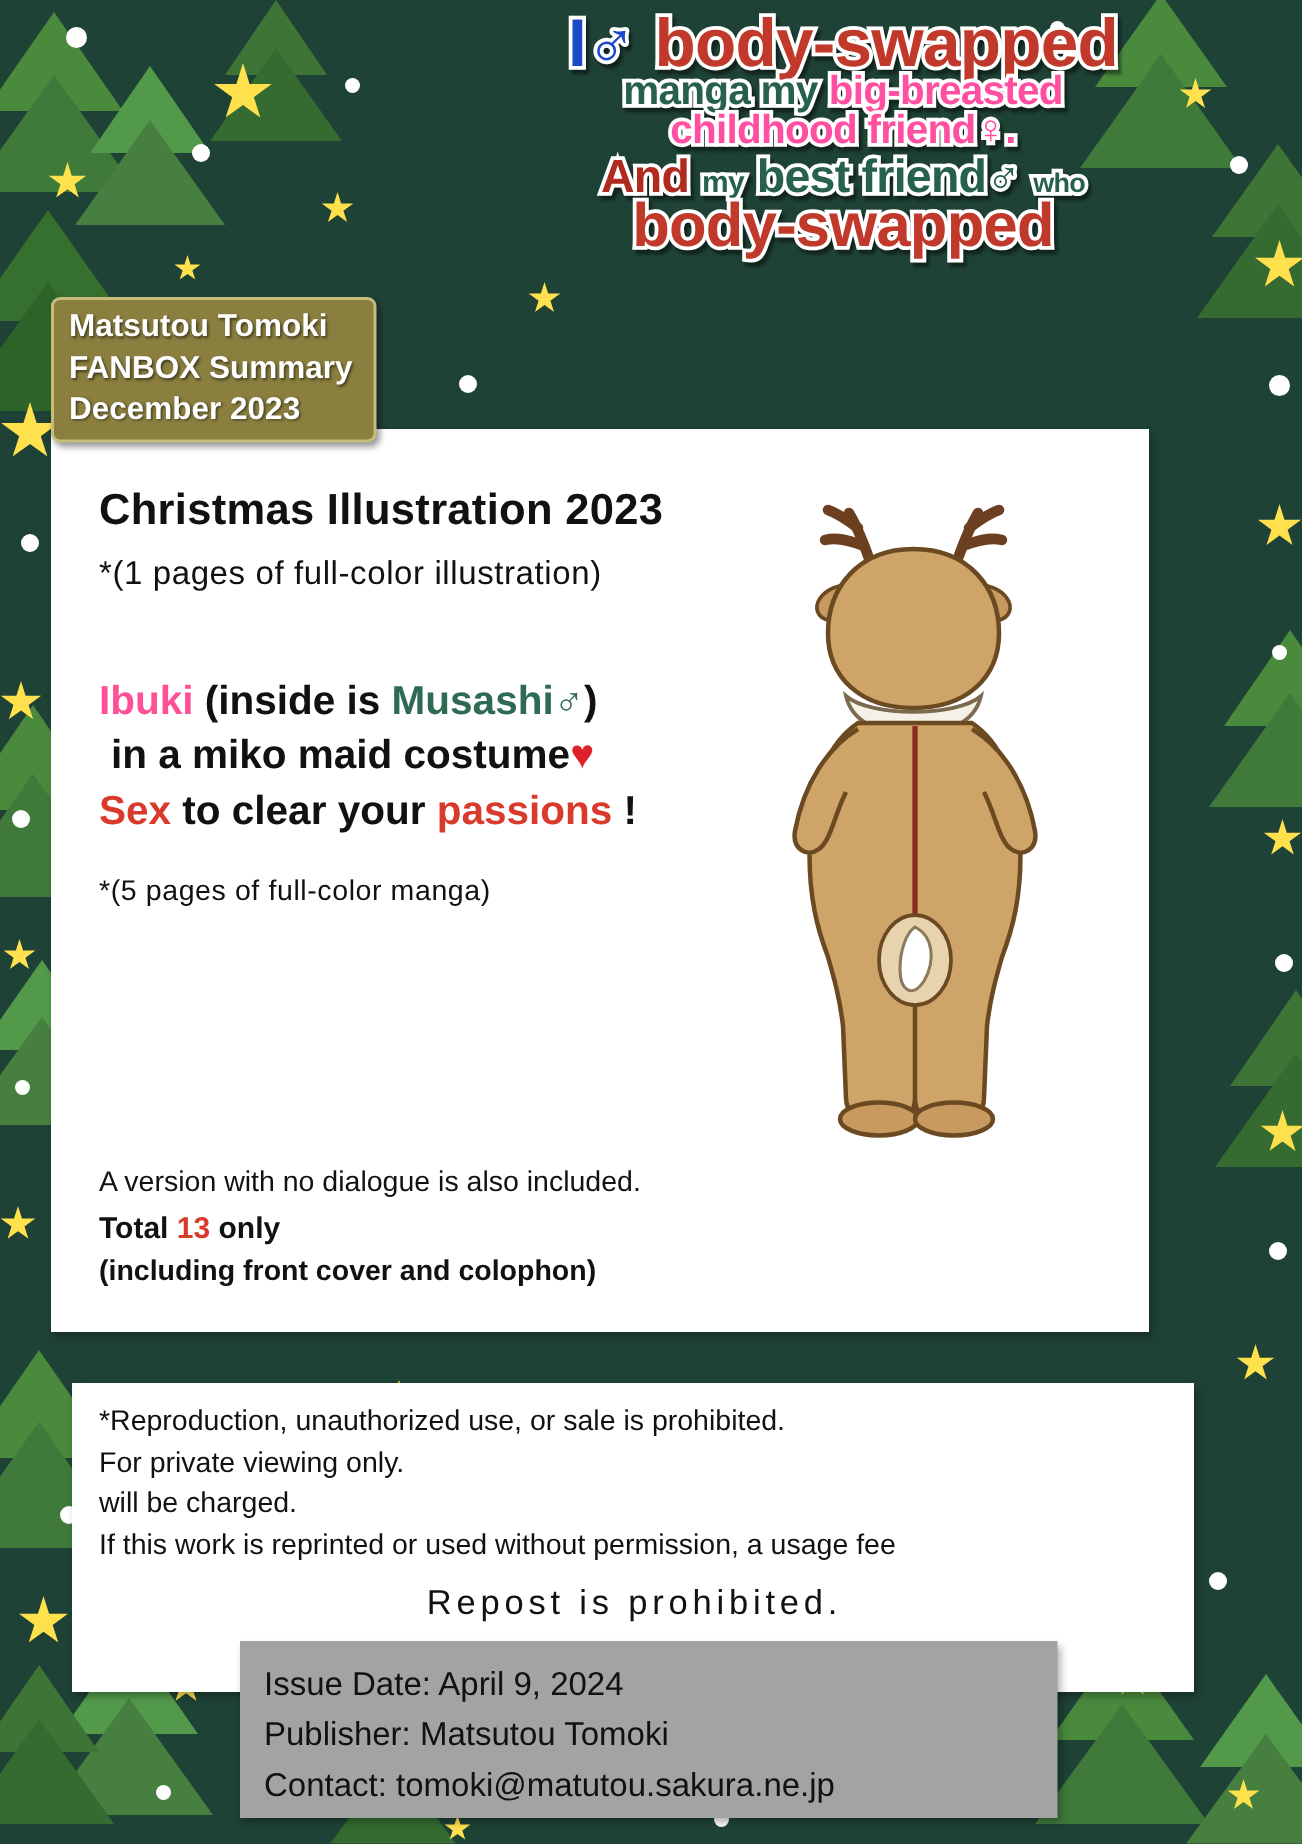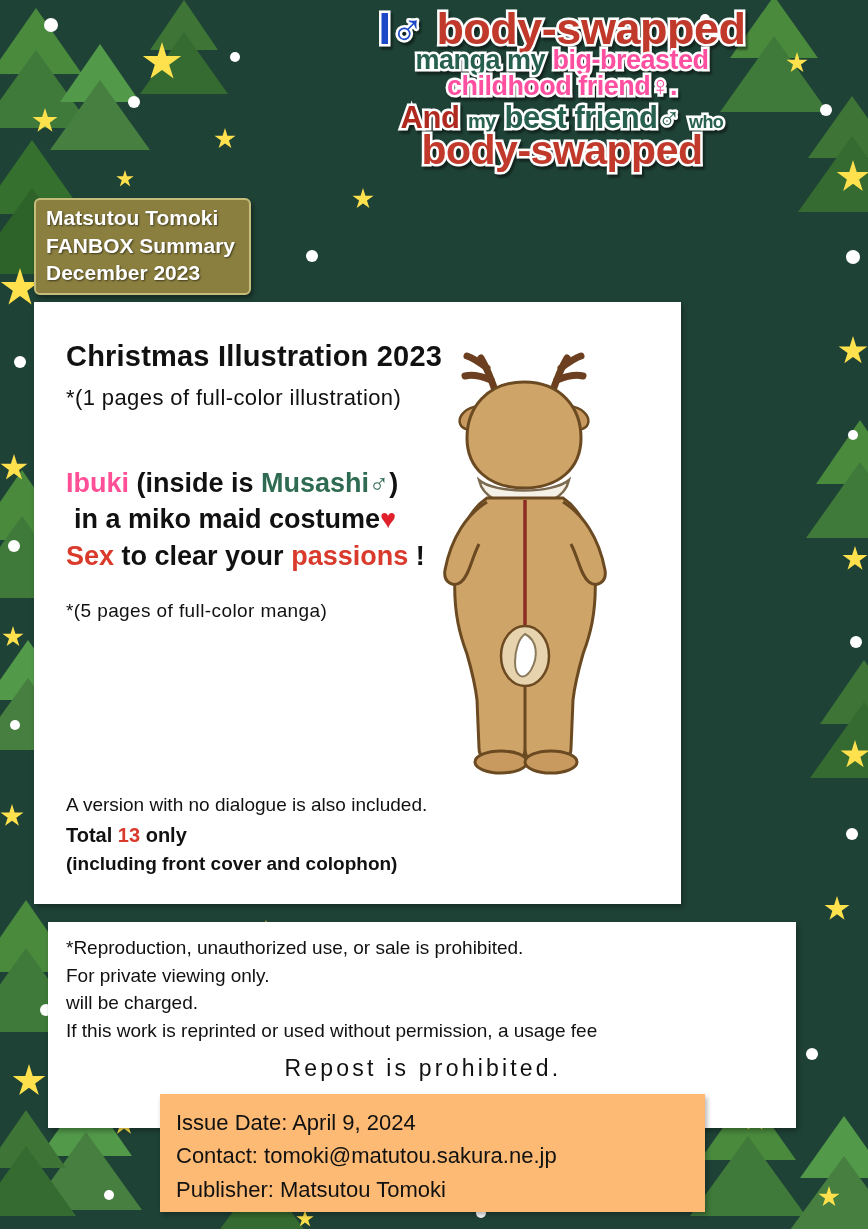--- a/index.html
+++ b/index.html
@@ -65,21 +65,21 @@
     box-shadow: 2px 3px 4px rgba(0,0,0,.4);
   }
   #badge div {
     color: #fff; font-weight: bold; font-size: 21px; line-height: 1.32;
     text-shadow: 1px 1px 2px rgba(0,0,0,.55);
     white-space: nowrap;
   }
 
   
   #panel {
-    position: absolute; left: 34px; top: 302px; width: 647px; height: 602px;
+    position: absolute; left: 34px; top: 286px; width: 732px; height: 602px;
     background: #fff; z-index: 4;
     box-shadow: 2px 3px 5px rgba(0,0,0,.3);
   }
   #panel .pad { padding: 38px 0 0 32px; }
   h1.heading {
     font-size: 29px; font-weight: bold; color: #111; letter-spacing: .2px;
   }
   .sub { font-size: 22px; color: #111; margin-top: 12px; letter-spacing: .4px; }
   .block2 { margin-top: 54px; font-size: 27px; font-weight: bold; color: #111; line-height: 1.35; }
   .block2 .nm-pink  { color: #ff4f97; }
@@ -109,21 +109,21 @@
   }
   #notice p { font-size: 19px; color: #111; line-height: 1.45; }
   #notice .repost {
     text-align: center; margin-top: 8px;
     font-size: 23px; letter-spacing: 3.2px; color: #111;
   }
 
   
   #issue {
     position: absolute; left: 160px; top: 1094px; width: 545px; height: 118px;
-    background: #fdba74; z-index: 4;
+    background: #a3a3a3; z-index: 4;
     box-shadow: 2px 3px 5px rgba(0,0,0,.3);
     padding: 12px 0 15px 16px;
   }
   #issue p { font-size: 22px; color: #111; line-height: 1.52; }
 </style>
 </head>
 <body>
 
 <div id="bg">
 
@@ -341,15 +341,15 @@
 <div id="notice">
   <p>*Reproduction, unauthorized use, or sale is prohibited.</p>
   <p> For private viewing only.</p>
   <p> will be charged.</p>
   <p> If this work is reprinted or used without permission, a usage fee</p>
   <p class="repost">Repost is prohibited.</p>
 </div>
 
 <div id="issue">
   <p>Issue Date: April 9, 2024</p>
+  <p>Publisher: Matsutou Tomoki</p>
   <p>Contact: tomoki@matutou.sakura.ne.jp</p>
-  <p>Publisher: Matsutou Tomoki</p>
 </div>
 
 </body></html>

